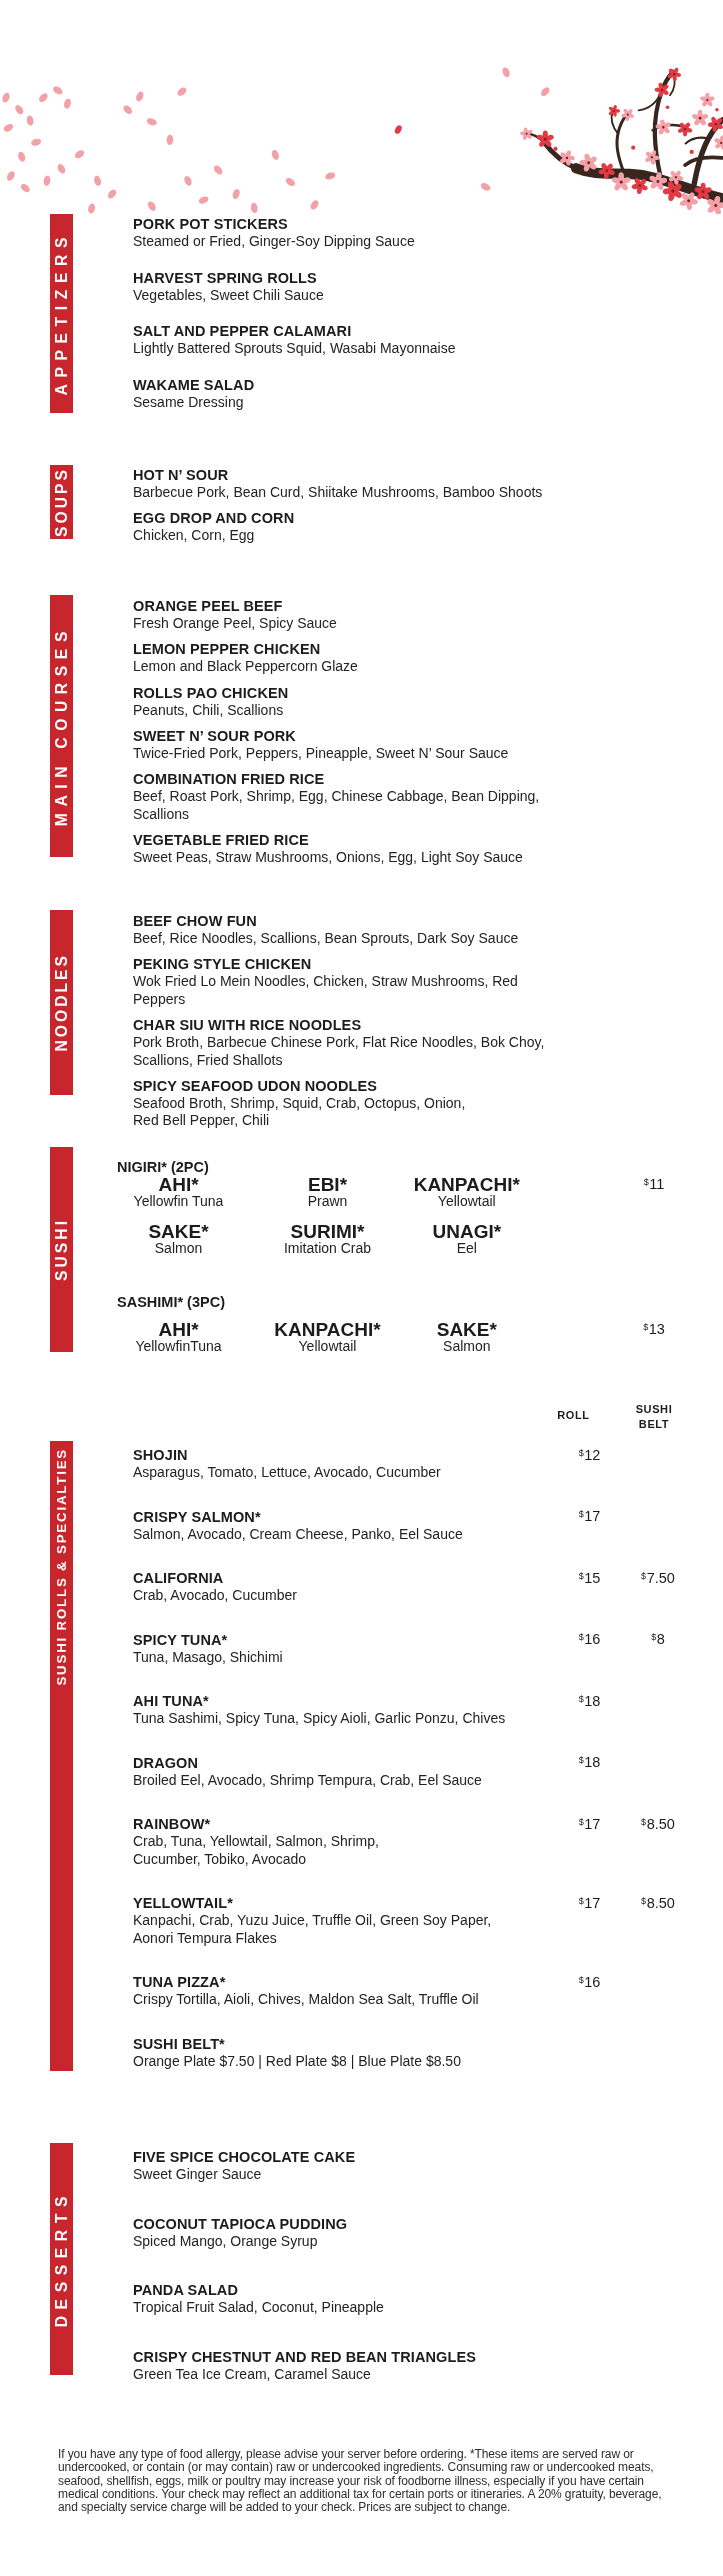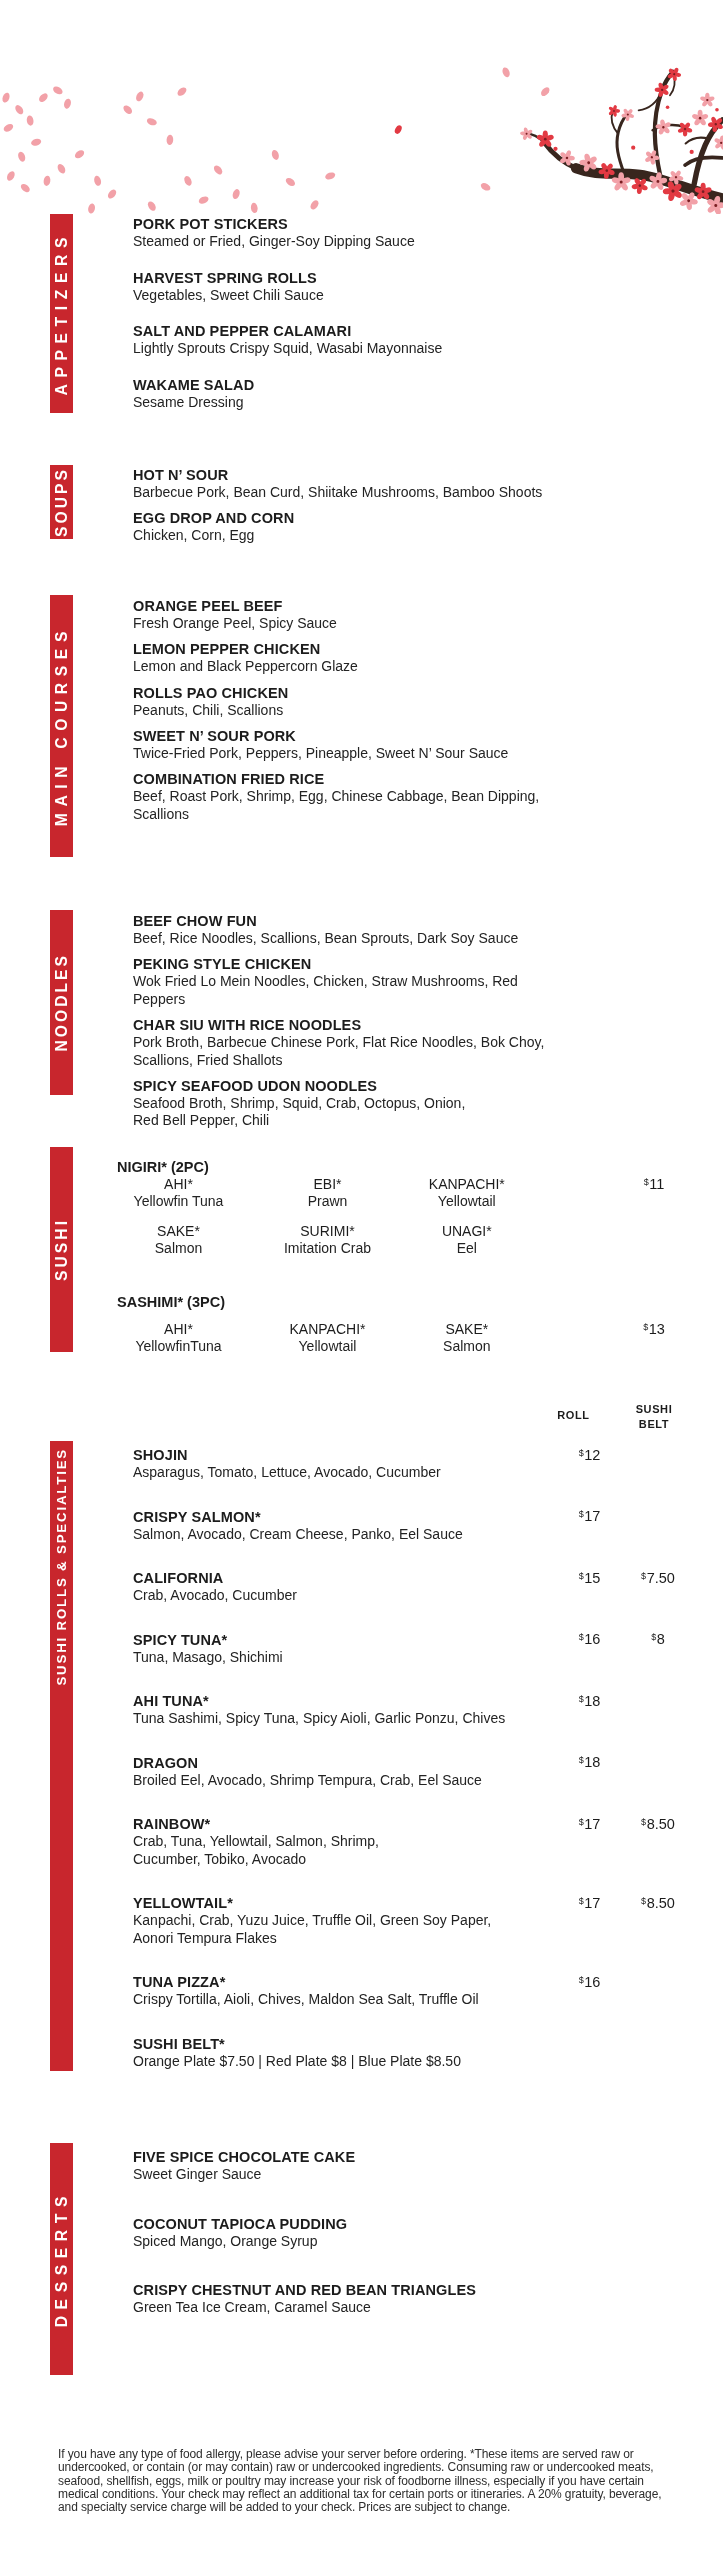--- a/index.html
+++ b/index.html
@@ -44,21 +44,21 @@
   .price{position:absolute;top:0.6px;text-align:center;font-size:14.5px;font-weight:400;color:var(--ink);}
   .price .cur{font-size:9px;display:inline-block;transform:translateY(-3.6px);margin-right:0.6px;}
   .price-roll{left:425px;width:63px;}
   .price-belt{left:488px;width:74px;}
   
   .sushi-title{position:absolute;left:117px;font-size:14.5px;font-weight:700;line-height:18px;color:var(--ink);}
   .srow{position:absolute;left:117px;display:flex;}
   .scol{width:123px;text-align:center;}
   .scol+.scol{margin-left:26px;}
   .scol+.scol+.scol{margin-left:16.3px;}
-  .scol .n{font-size:14px;font-weight:400;line-height:17px;color:var(--ink);}
+  .scol .n{font-size:19px;font-weight:700;line-height:17px;color:var(--ink);}
   .scol .sd{font-size:14px;line-height:17px;color:var(--ink2);}
   .sushi-price{position:absolute;left:617px;width:74px;text-align:center;font-size:14.5px;color:var(--ink);}
   .sushi-price .cur{font-size:9px;display:inline-block;transform:translateY(-3.6px);margin-right:0.6px;}
   
   .rolls-headers{position:absolute;left:117px;top:1402px;width:550px;height:30px;}
   .hdr-roll{position:absolute;left:425px;top:7.2px;width:63px;text-align:center;
     font-size:11px;font-weight:700;letter-spacing:0.6px;color:var(--ink);}
   .hdr-belt{position:absolute;left:500px;top:0;width:74px;display:flex;justify-content:center;}
   .hdr-belt span{display:block;width:48px;text-align:center;font-size:11px;font-weight:700;
     letter-spacing:0.6px;line-height:14.5px;color:var(--ink);}
@@ -197,21 +197,21 @@
     <div class="item">
       <div class="t">PORK POT STICKERS</div>
       <div class="d">Steamed or Fried, Ginger-Soy Dipping Sauce</div>
     </div>
     <div class="item">
       <div class="t">HARVEST SPRING ROLLS</div>
       <div class="d">Vegetables, Sweet Chili Sauce</div>
     </div>
     <div class="item">
       <div class="t">SALT AND PEPPER CALAMARI</div>
-      <div class="d">Lightly Sprouts Crispy Squid, Wasabi Mayonnaise</div>
+      <div class="d">Lightly Battered Sprouts Squid, Wasabi Mayonnaise</div>
     </div>
     <div class="item">
       <div class="t">WAKAME SALAD</div>
       <div class="d">Sesame Dressing</div>
     </div>
   </div>
 <div class="items gap13" style="top:466px;">
     <div class="item">
       <div class="t">HOT N’ SOUR</div>
       <div class="d">Barbecue Pork, Bean Curd, Shiitake Mushrooms, Bamboo Shoots</div>
@@ -234,20 +234,24 @@
       <div class="t">ROLLS PAO CHICKEN</div>
       <div class="d">Peanuts, Chili, Scallions</div>
     </div>
     <div class="item">
       <div class="t">SWEET N’ SOUR PORK</div>
       <div class="d">Twice-Fried Pork, Peppers, Pineapple, Sweet N’ Sour Sauce</div>
     </div>
     <div class="item">
       <div class="t">COMBINATION FRIED RICE</div>
       <div class="d">Beef, Roast Pork, Shrimp, Egg, Chinese Cabbage, Bean Dipping, Scallions</div>
+    </div>
+    <div class="item">
+      <div class="t">VEGETABLE FRIED RICE</div>
+      <div class="d">Sweet Peas, Straw Mushrooms, Onions, Egg, Light Soy Sauce</div>
     </div>
   </div>
 <div class="items gap13" style="top:912px;">
     <div class="item">
       <div class="t">BEEF CHOW FUN</div>
       <div class="d">Beef, Rice Noodles, Scallions, Bean Sprouts, Dark Soy Sauce</div>
     </div>
     <div class="item">
       <div class="t">PEKING STYLE CHICKEN</div>
       <div class="d">Wok Fried Lo Mein Noodles, Chicken, Straw Mushrooms, Red Peppers</div>
@@ -379,19 +383,23 @@
 <div class="items gap51" style="top:2148px;">
     <div class="item">
       <div class="t">FIVE SPICE CHOCOLATE CAKE</div>
       <div class="d">Sweet Ginger Sauce</div>
     </div>
     <div class="item">
       <div class="t">COCONUT TAPIOCA PUDDING</div>
       <div class="d">Spiced Mango, Orange Syrup</div>
     </div>
     <div class="item">
+      <div class="t">PANDA SALAD</div>
+      <div class="d">Tropical Fruit Salad, Coconut, Pineapple</div>
+    </div>
+    <div class="item">
       <div class="t">CRISPY CHESTNUT AND RED BEAN TRIANGLES</div>
       <div class="d">Green Tea Ice Cream, Caramel Sauce</div>
     </div>
   </div>
 
 <div class="footer">If you have any type of food allergy, please advise your server before ordering. *These items are served raw or undercooked, or contain (or may contain) raw or undercooked ingredients. Consuming raw or undercooked meats, seafood, shellfish, eggs, milk or poultry may increase your risk of foodborne illness, especially if you have certain medical conditions. Your check may reflect an additional tax for certain ports or itineraries. A 20% gratuity, beverage, and specialty service charge will be added to your check. Prices are subject to change.</div>
 
 
 </body></html>

